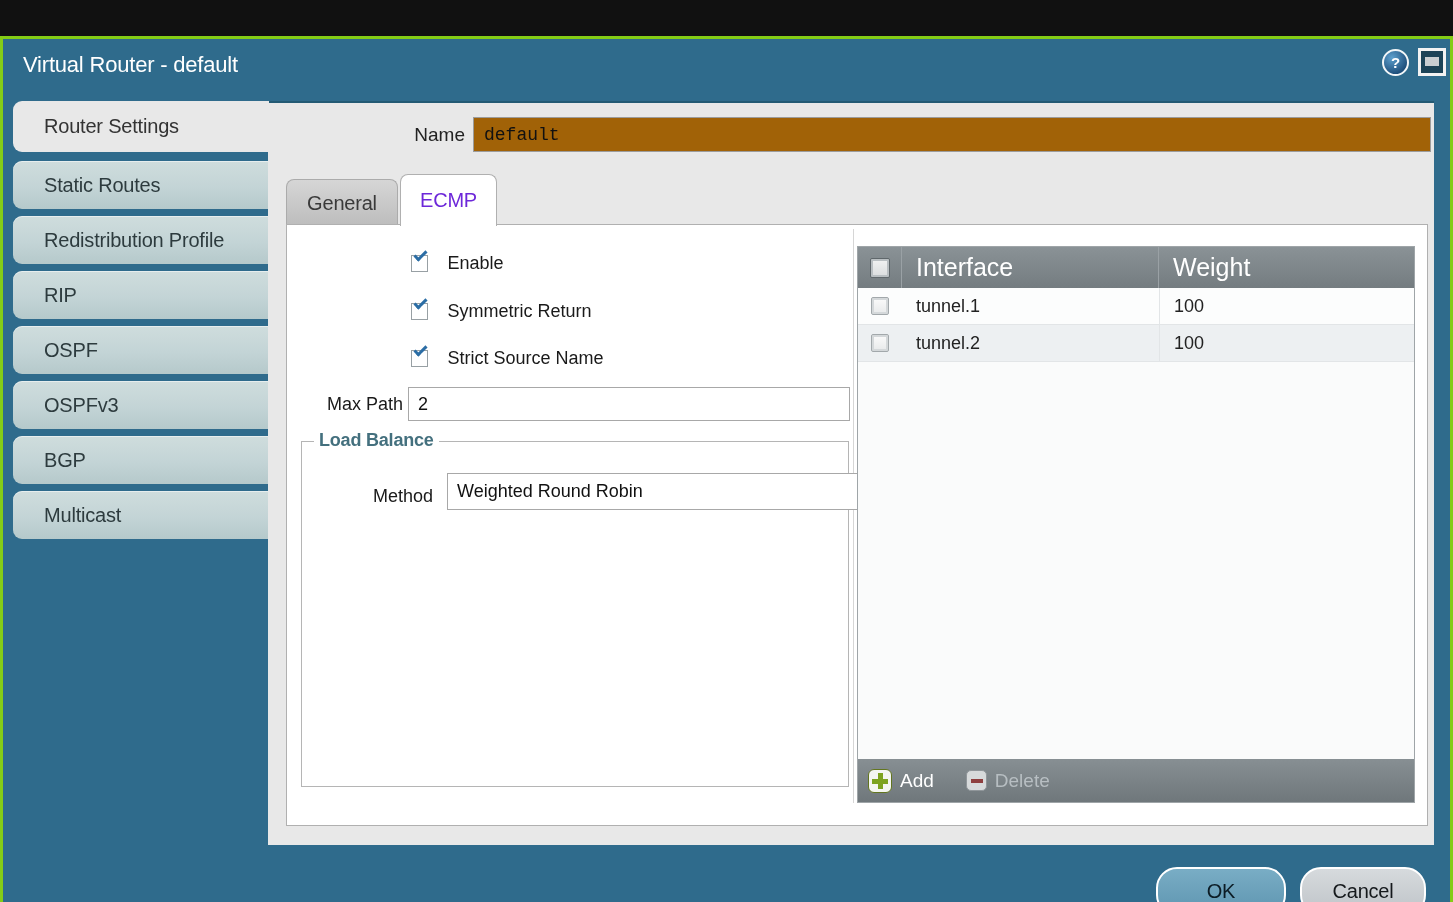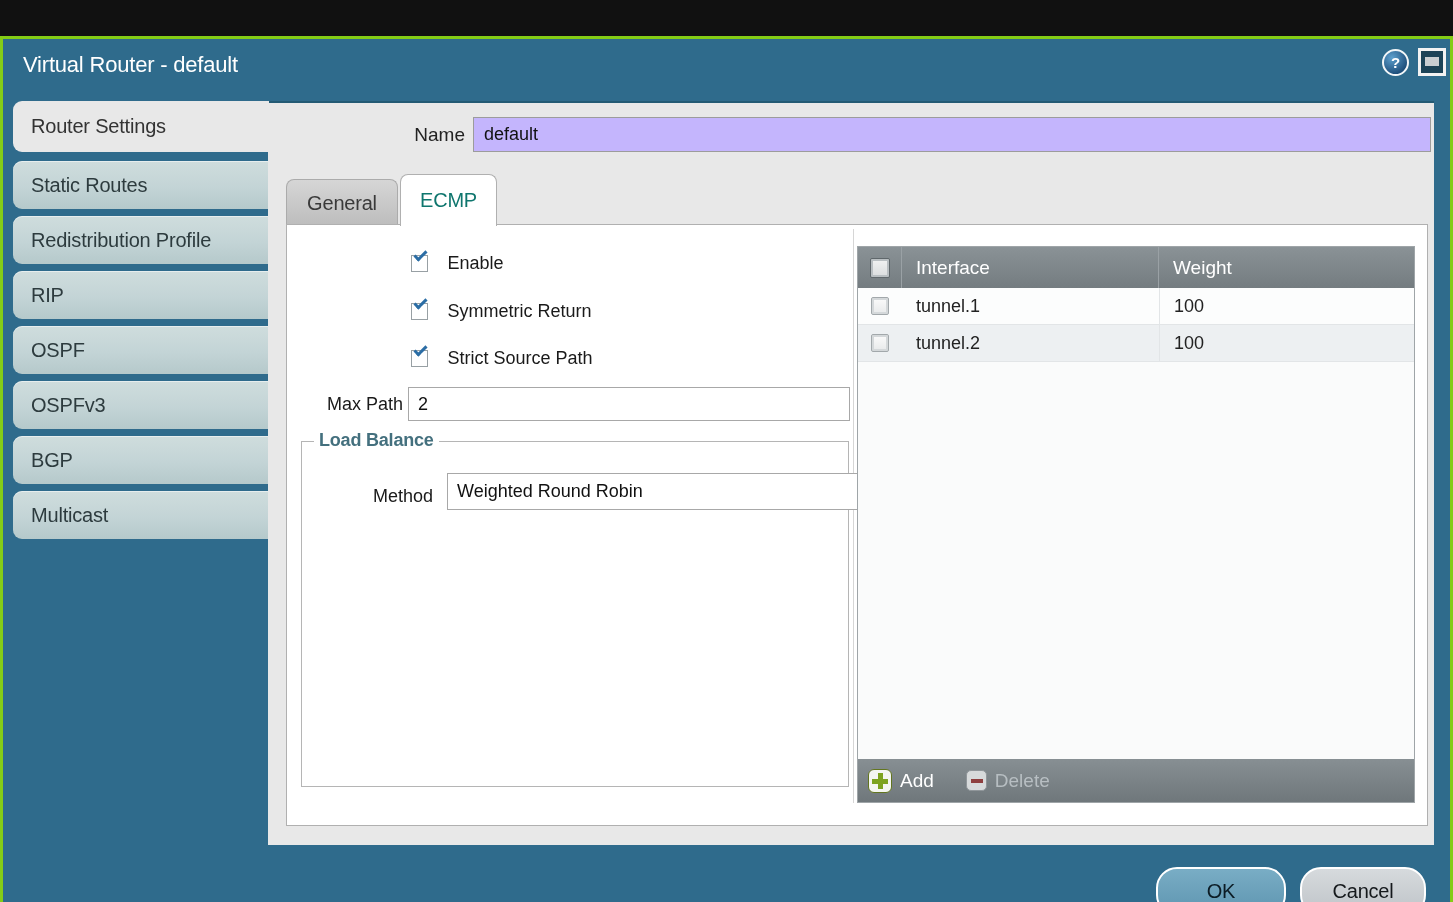--- a/index.html
+++ b/index.html
@@ -20,42 +20,42 @@
   .popout-icon { position:absolute; left:1415px; top:9px; width:28px; height:28px;
     border:3px solid #f2f2f2; background:#1c4357; cursor:pointer; }
   .popout-icon .bar { position:absolute; left:4px; top:6px; width:14px; height:9px;
     background:#c9ced1; }
   
   .panel { position:absolute; left:265px; top:62px; width:1166px; height:744px;
     background:#e8e8e8; border-top:2px solid #235a74; }
   
   .side-item { position:absolute; left:10px; width:255px; height:48px;
     border-radius:9px 0 0 9px; font-size:20px; letter-spacing:-0.2px; color:#2d3b3e;
-    line-height:48px; padding-left:18px; cursor:pointer;
+    line-height:48px; padding-left:31px; cursor:pointer;
     background:linear-gradient(180deg,#cfdddd 0%,#c3d4d6 55%,#b5c9cb 100%);
     box-shadow:inset 0 1px 0 rgba(255,255,255,0.5); z-index:4; }
   .side-item.active { top:62px; height:51px; line-height:51px; width:256px;
     background:#e8e8e8; color:#333; box-shadow:none; z-index:5; }
   .si-1{top:122px;} .si-2{top:177px;} .si-3{top:232px;} .si-4{top:287px;}
   .si-5{top:342px;} .si-6{top:397px;} .si-7{top:452px;}
   
   .name-label { position:absolute; left:330px; top:85px; width:132px; text-align:right;
     font-size:19px; color:#222; }
   .name-input { position:absolute; left:470px; top:78px; width:958px; height:35px;
-    border:1px solid #9c9c9c; background:#c4b5fd; font-size:18px; padding:12px 10px;
-    font-family:Liberation Sans, sans-serif; color:#111; }
+    border:1px solid #9c9c9c; background:#a16207; font-size:18px; padding:12px 10px;
+    font-family:Liberation Mono, monospace; color:#111; }
   
   .tab { position:absolute; top:140px; height:46px; border-radius:8px 8px 0 0;
     text-align:center; font-size:20px; letter-spacing:-0.2px; line-height:46px;
     cursor:pointer; z-index:1; }
   .tab.general { left:283px; width:112px; color:#3a3a3a;
     background:linear-gradient(180deg,#d6d6d6,#bdbdbd); border:1px solid #ababab;
     border-bottom:none; }
   .tab.ecmp { left:397px; top:135px; width:97px; height:52px; line-height:50px;
-    background:#fff; color:#0f766e; border:1px solid #b0b0b0; border-bottom:none; z-index:3; }
+    background:#fff; color:#6d28d9; border:1px solid #b0b0b0; border-bottom:none; z-index:3; }
   
   .content { position:absolute; left:283px; top:185px; width:1142px; height:602px;
     background:#fff; border:1px solid #b0b0b0; z-index:2; }
   .form-region { position:absolute; left:0; top:4px; width:567px; height:574px;
     border-right:1px solid #d6d6d6; background:#fff; }
   .cb-row { position:absolute; left:124px; height:22px; }
   .checkbox { position:relative; display:inline-block; width:17px; height:17px;
     background:#fff; border:1px solid #98a0a4; vertical-align:middle; cursor:pointer; }
   .checkbox .check { position:absolute; left:2px; top:-5px; width:13px; height:7px;
     border-left:3px solid #2b6da5; border-bottom:3px solid #2b6da5;
@@ -78,21 +78,21 @@
   .combo-text { position:absolute; left:9px; top:7px; font-size:18px; color:#111; }
   .combo-btn { position:absolute; right:0; top:0; width:34px; height:100%;
     background:linear-gradient(180deg,#e8eaea,#cfd2d2); border-left:1px solid #b0b0b0;
     display:flex; align-items:center; justify-content:center; }
   .combo-arrow { width:0; height:0; border-left:9px solid transparent;
     border-right:9px solid transparent; border-top:10px solid #7c8d96; }
   
   .tbl { position:absolute; left:570px; top:21px; width:558px; height:557px;
     border:1px solid #9fa5a8; display:flex; flex-direction:column; background:#fafbfb; }
   .tbl-header { height:41px; background:linear-gradient(180deg,#8a9296,#747c80);
-    color:#fff; display:flex; align-items:center; font-size:19px; flex:0 0 auto; }
+    color:#fff; display:flex; align-items:center; font-size:25px; flex:0 0 auto; }
   .th-cb { width:44px; display:flex; align-items:center; justify-content:center;
     border-right:1px solid #9aa1a5; height:100%; }
   .hdr-checkbox { width:20px; height:20px; background:linear-gradient(180deg,#f2f3f3,#d9dcdd);
     border:1px solid #5f676b; border-radius:2px; box-shadow:inset 0 0 0 2px #b9bfc2;
     cursor:pointer; }
   .th-interface { width:257px; padding-left:14px; border-right:1px solid #9aa1a5;
     height:100%; display:flex; align-items:center; }
   .th-weight { flex:1; padding-left:14px; height:100%; display:flex; align-items:center; }
   .tbl-row { height:37px; display:flex; align-items:center; font-size:18px; color:#222;
     flex:0 0 auto; border-bottom:1px solid #e2e5e7; cursor:pointer; }
@@ -164,21 +164,21 @@
       <div class="cb-row" style="top:24px">
         <span class="checkbox"><span class="check"></span></span>
         <span class="cb-label">Enable</span>
       </div>
       <div class="cb-row" style="top:72px">
         <span class="checkbox"><span class="check"></span></span>
         <span class="cb-label">Symmetric Return</span>
       </div>
       <div class="cb-row" style="top:119px">
         <span class="checkbox"><span class="check"></span></span>
-        <span class="cb-label">Strict Source Path</span>
+        <span class="cb-label">Strict Source Name</span>
       </div>
 
       <div class="maxpath-label">Max Path</div>
       <input class="maxpath-input" type="text" value="2" style="">
 
       <div class="lb-fieldset">
         <div class="lb-legend">Load Balance</div>
         <div class="method-label">Method</div>
         <div class="combo">
           <div class="combo-text">Weighted Round Robin</div>

